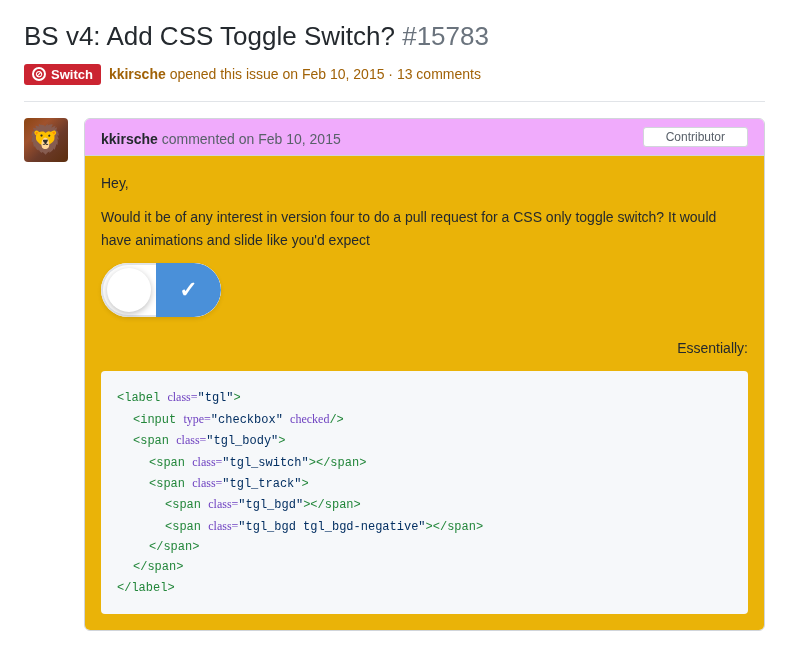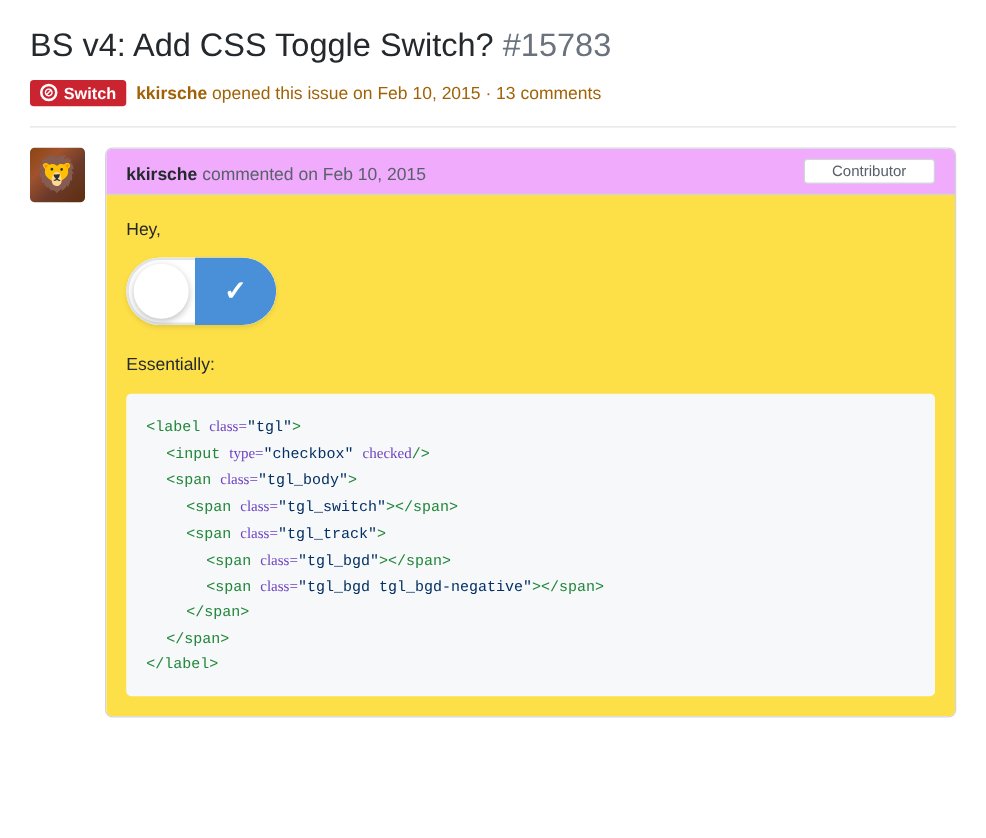--- a/index.html
+++ b/index.html
@@ -124,21 +124,21 @@
       border: 1px solid #d1d5da;
       border-radius: 3px;
       padding: 2px 22px;
       font-size: 12px;
       color: #586069;
       background: #fff;
     }
 
     .comment-body {
       padding: 16px;
-      background: #fde047;
+      background: #eab308;
     }
 
     .comment-body p {
       margin-bottom: 12px;
       line-height: 1.6;
       color: #24292e;
     }
 
     .comment-body p:last-child {
       margin-bottom: 0;
@@ -199,20 +199,21 @@
       border-radius: 50%;
       box-shadow: 0 2px 6px rgba(0,0,0,0.25);
       z-index: 2;
     }
 
     .essentially-label {
       margin-top: 16px;
       margin-bottom: 12px;
       font-size: 14px;
       color: #24292e;
+      text-align: right;
     }
 
     .code-block {
       background: #f6f8fa;
       border-radius: 4px;
       padding: 16px;
       font-family: "SFMono-Regular", Consolas, "Liberation Mono", Menlo, monospace;
       font-size: 12px;
       line-height: 1.7;
       color: #24292e;
@@ -255,20 +256,21 @@
     <div class="comment-header">
       <span class="comment-author">
         <strong style="cursor:pointer;">kkirsche</strong>
         <span>commented on Feb 10, 2015</span>
       </span>
       <span class="contributor-badge">Contributor</span>
     </div>
 
     <div class="comment-body">
       <p>Hey,</p>
+      <p>Would it be of any interest in version four to do a pull request for a CSS only toggle switch? It would have animations and slide like you'd expect</p>
 
       <div>
         <div class="toggle-demo">
           <div class="toggle-switch">
             <div class="toggle-track">
               <span class="toggle-check">✓</span>
             </div>
             <div class="toggle-knob"></div>
           </div>
         </div>

